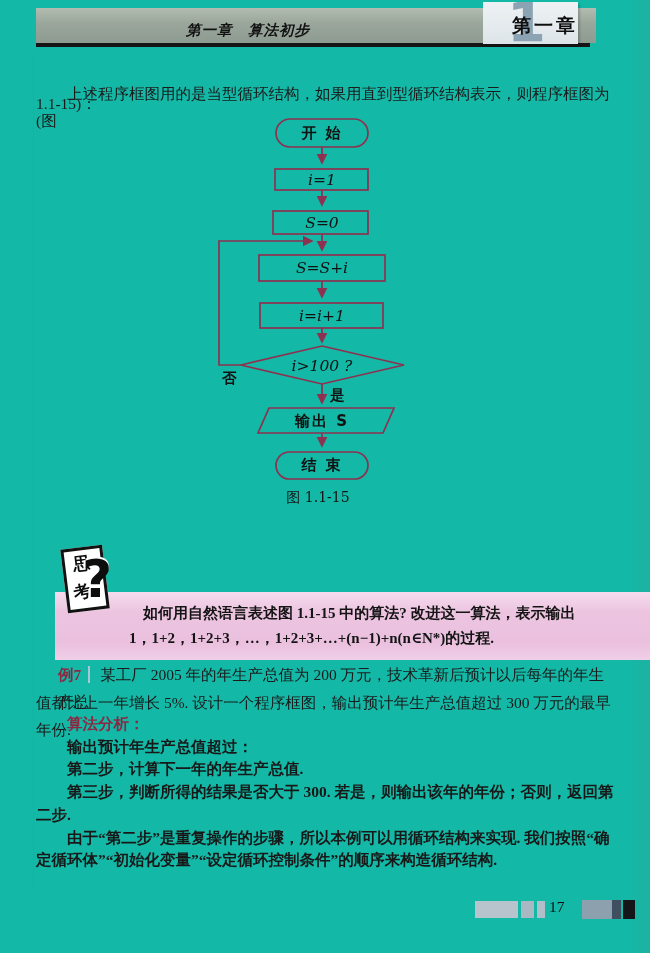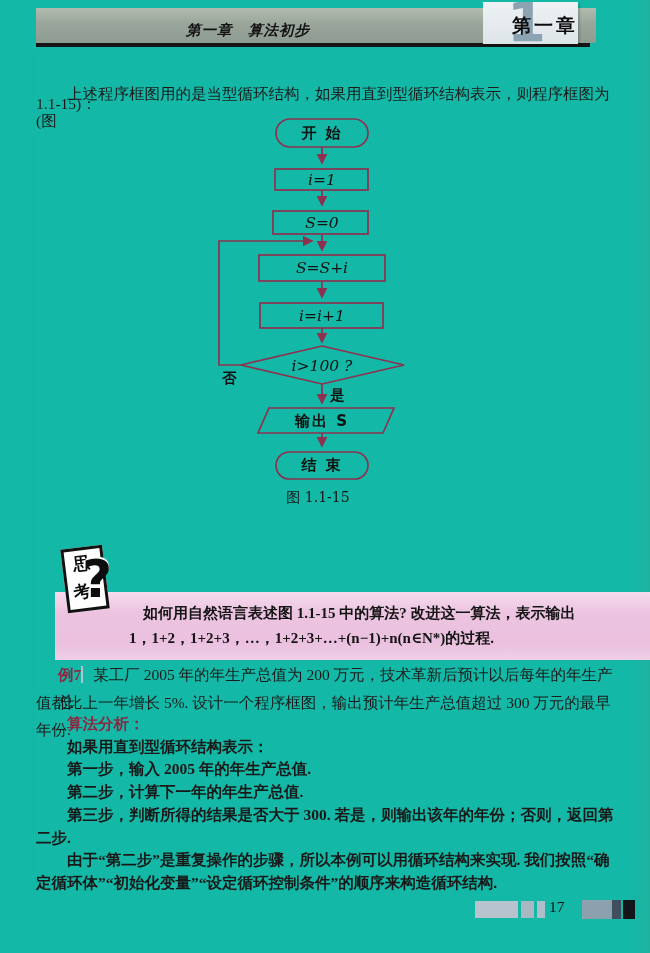--- a/index.html
+++ b/index.html
@@ -62,21 +62,21 @@
     background:#ffffff; border:3px solid #111; transform:rotate(-7deg); }
   .think-char { position:absolute; font-family:"DejaVu Sans","Liberation Sans",sans-serif;
     font-weight:900; font-size:17px; color:#0d0d0d; }
   .think-char1 { left:8px; top:2px; }
   .think-char2 { left:5px; top:30px; transform:rotate(-6deg); }
   .think-q { position:absolute; left:22px; top:8px; font-family:"DejaVu Sans","Liberation Sans",sans-serif;
     font-weight:900; font-size:52px; line-height:52px; color:#0d0d0d;
     text-shadow:-2px 0 0 #fff, 0 -2px 0 #fff; }
 
   
-  .ex-badge { color:var(--maroon,#8c2742); font-weight:700; padding-right:0;
+  .ex-badge { color:var(--maroon,#8c2742); font-weight:700; padding-right:7px;
     border-right:2px solid #a9c7d2; margin-right:10px; }
   .analysis { position:absolute; left:36px; top:713px; width:578px;
     font-size:15.5px; line-height:22.7px; font-weight:600; color:#181818; }
   .analysis .title { color:var(--maroon,#8c2742); font-weight:700; }
 
   
   .fblock { position:absolute; top:901px; height:17px; }
   .f1 { left:475px; width:43px; background:#b7c4cd; }
   .f2 { left:521px; width:13px; background:#a9b9c4; }
   .f3 { left:537px; width:8px;  background:#b0bec9; }
@@ -161,22 +161,21 @@
     <div class="think-q">?</div>
   </div>
 
   <div class="bodyline" style="top:661px; text-indent:0; padding-left:22px;">
     <span class="ex-badge">例7</span><span>某工厂 2005 年的年生产总值为 200 万元，技术革新后预计以后每年的年生产总</span>
   </div>
   <div class="bodyline" style="top:689px;">值都比上一年增长 5%. 设计一个程序框图，输出预计年生产总值超过 300 万元的最早年份.</div>
 
   <div class="analysis">
     <div class="ind title">算法分析：</div>
-    <div class="ind">如果用直到型循环结构表示：</div>
-    <div class="ind">第一步，输入 2005 年的年生产总值.</div>
+    <div class="ind">输出预计年生产总值超过：</div>
     <div class="ind">第二步，计算下一年的年生产总值.</div>
     <div class="ind">第三步，判断所得的结果是否大于 300. 若是，则输出该年的年份；否则，返回第</div>
     <div>二步.</div>
     <div class="ind">由于“第二步”是重复操作的步骤，所以本例可以用循环结构来实现. 我们按照“确</div>
     <div>定循环体”“初始化变量”“设定循环控制条件”的顺序来构造循环结构.</div>
   </div>
 
   <div class="fblock f1"></div>
   <div class="fblock f2"></div>
   <div class="fblock f3"></div>

